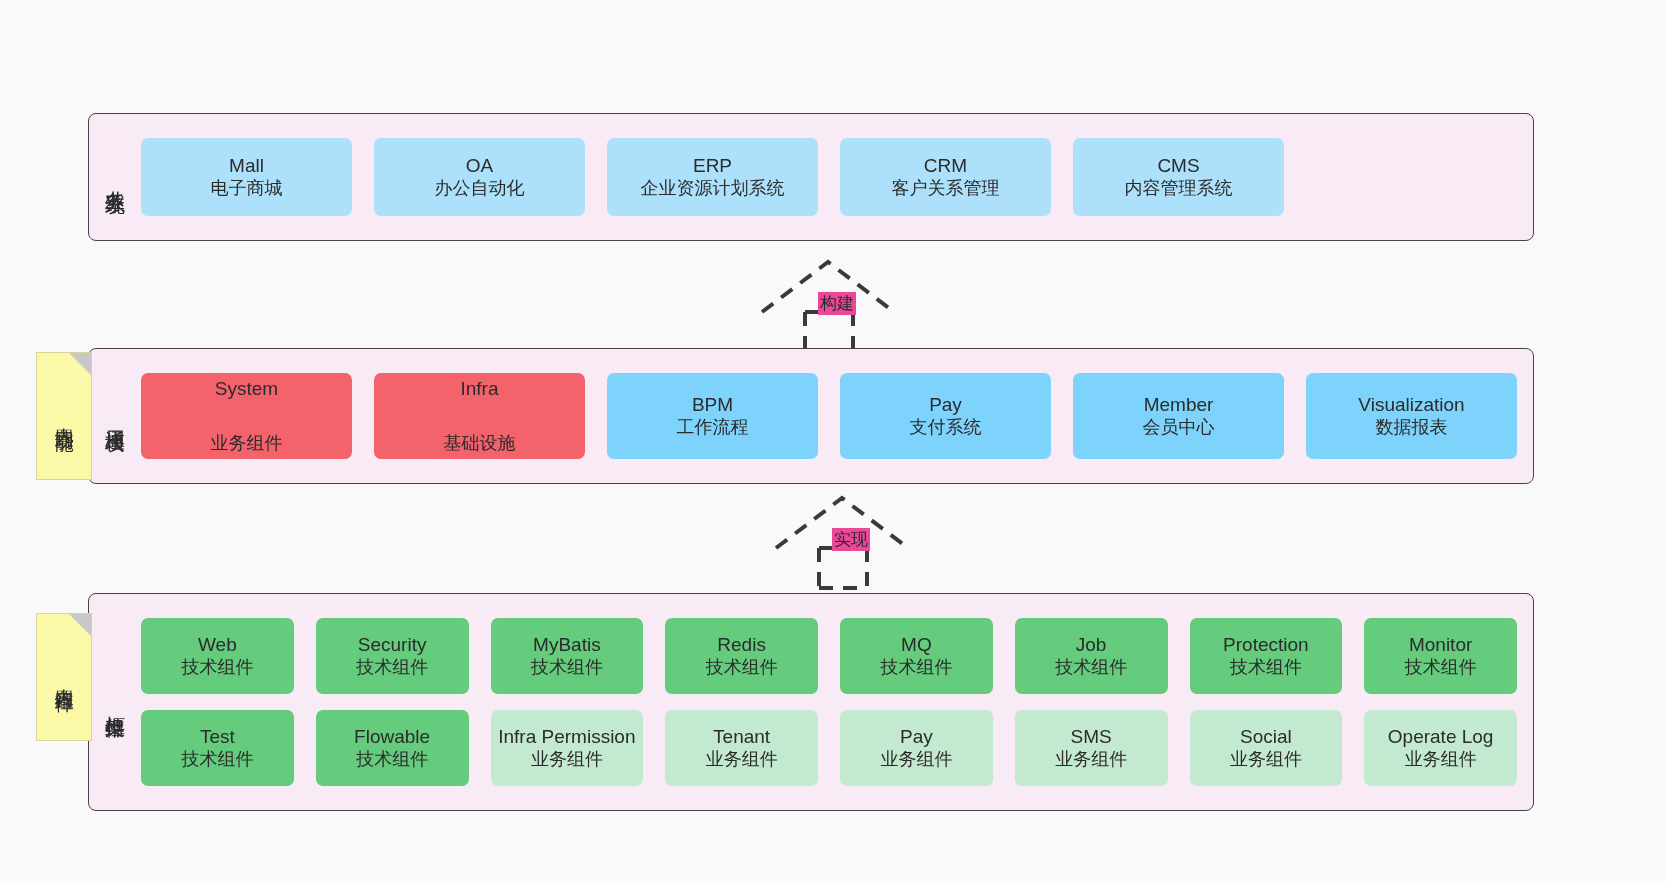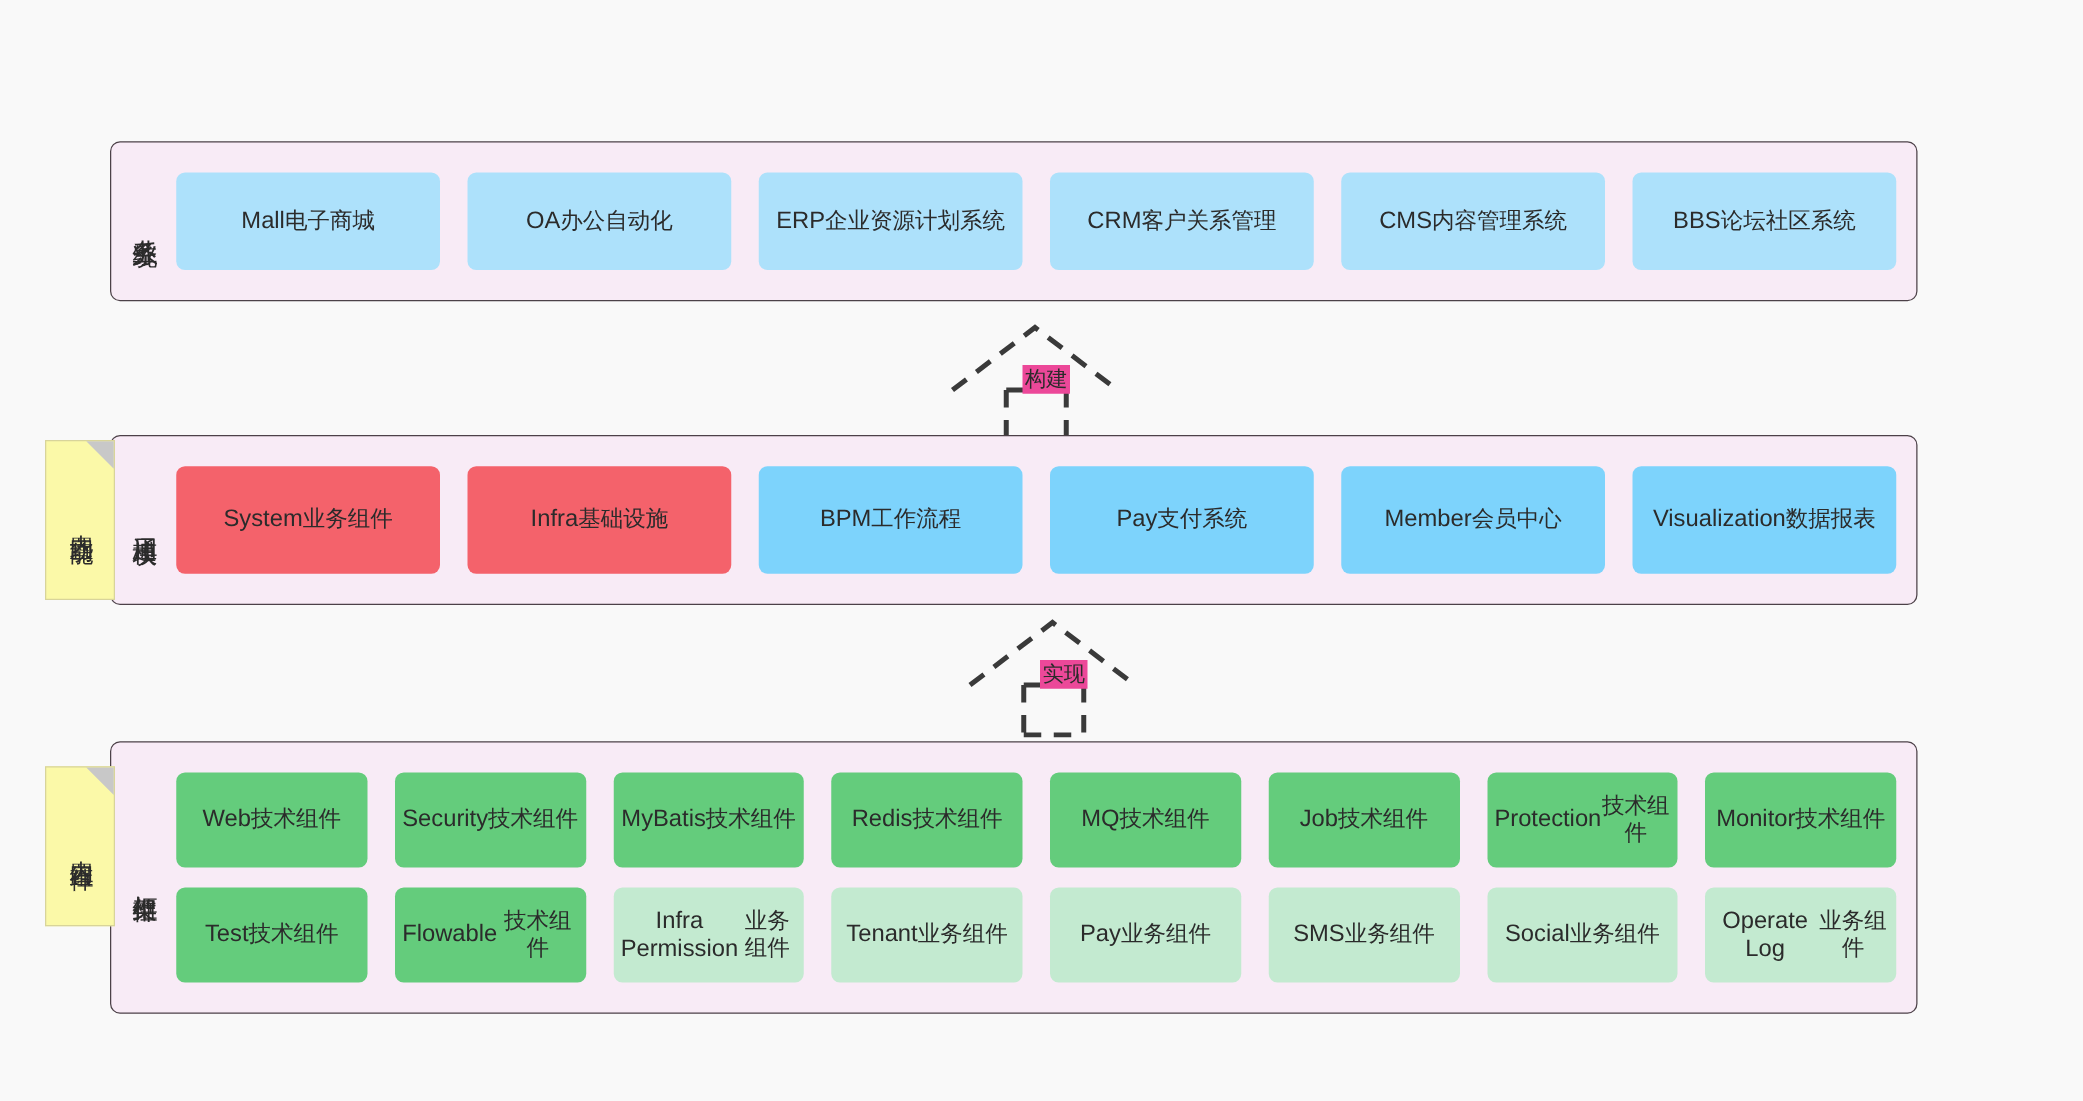--- a/index.html
+++ b/index.html
@@ -85,36 +85,36 @@
     display: grid;
     gap: 22px;
   }
   .row-6 { grid-template-columns: repeat(6, 1fr); }
   .row-8 { grid-template-columns: repeat(8, 1fr); }
 
   
   .card {
     border-radius: 7px;
     display: flex;
-    flex-direction: row;
+    flex-direction: column;
     align-items: center;
     justify-content: center;
     text-align: center;
     line-height: 1.22;
     padding: 4px 6px;
   }
   .card .en { font-size: 19px; }
   .card .cn { font-size: 18px; }
 
   .h-business .card { height: 78px; background: #ade1fb; }
   .h-module   .card { height: 86px; }
   .h-frame    .card { height: 76px; }
 
   .c-blue       { background: #ade1fb; }
-  .c-red-strong { background: #f4626b; }
+  .c-red-strong { background: #f4626b; justify-content: space-between; }
   .c-red-light  { background: #7dd3fc; }
   .c-green-strong { background: #64cc7c; }
   .c-green-light  { background: #c3ead0; }
 
   
   .arrow {
     position: absolute;
     z-index: 1;
   }
   .arrow-label {
@@ -151,24 +151,20 @@
           <div class="cn">企业资源计划系统</div>
         </div>
         <div class="card c-blue">
           <div class="en">CRM</div>
           <div class="cn">客户关系管理</div>
         </div>
         <div class="card c-blue">
           <div class="en">CMS</div>
           <div class="cn">内容管理系统</div>
         </div>
-        <div class="card c-blue">
-          <div class="en">BBS</div>
-          <div class="cn">论坛社区系统</div>
-        </div>
       </div>
     </div>
   </div>
 
   <svg class="arrow" style="left:750px; top:254px; width:180px; height:100px;" viewBox="0 0 180 100">
     <path d="M 12 58 L 78 8 L 144 58" fill="none" stroke="#3a3a3a" stroke-width="4" stroke-dasharray="14,10" stroke-linecap="butt"></path>
     <path d="M 55 58 L 55 98 M 55 58 L 103 58 M 103 58 L 103 98 M 55 98 L 103 98" fill="none" stroke="#3a3a3a" stroke-width="4" stroke-dasharray="14,10" stroke-linecap="butt"></path>
   </svg>
   <div class="arrow-label" style="left:818px; top:292px;">构建</div>
 

